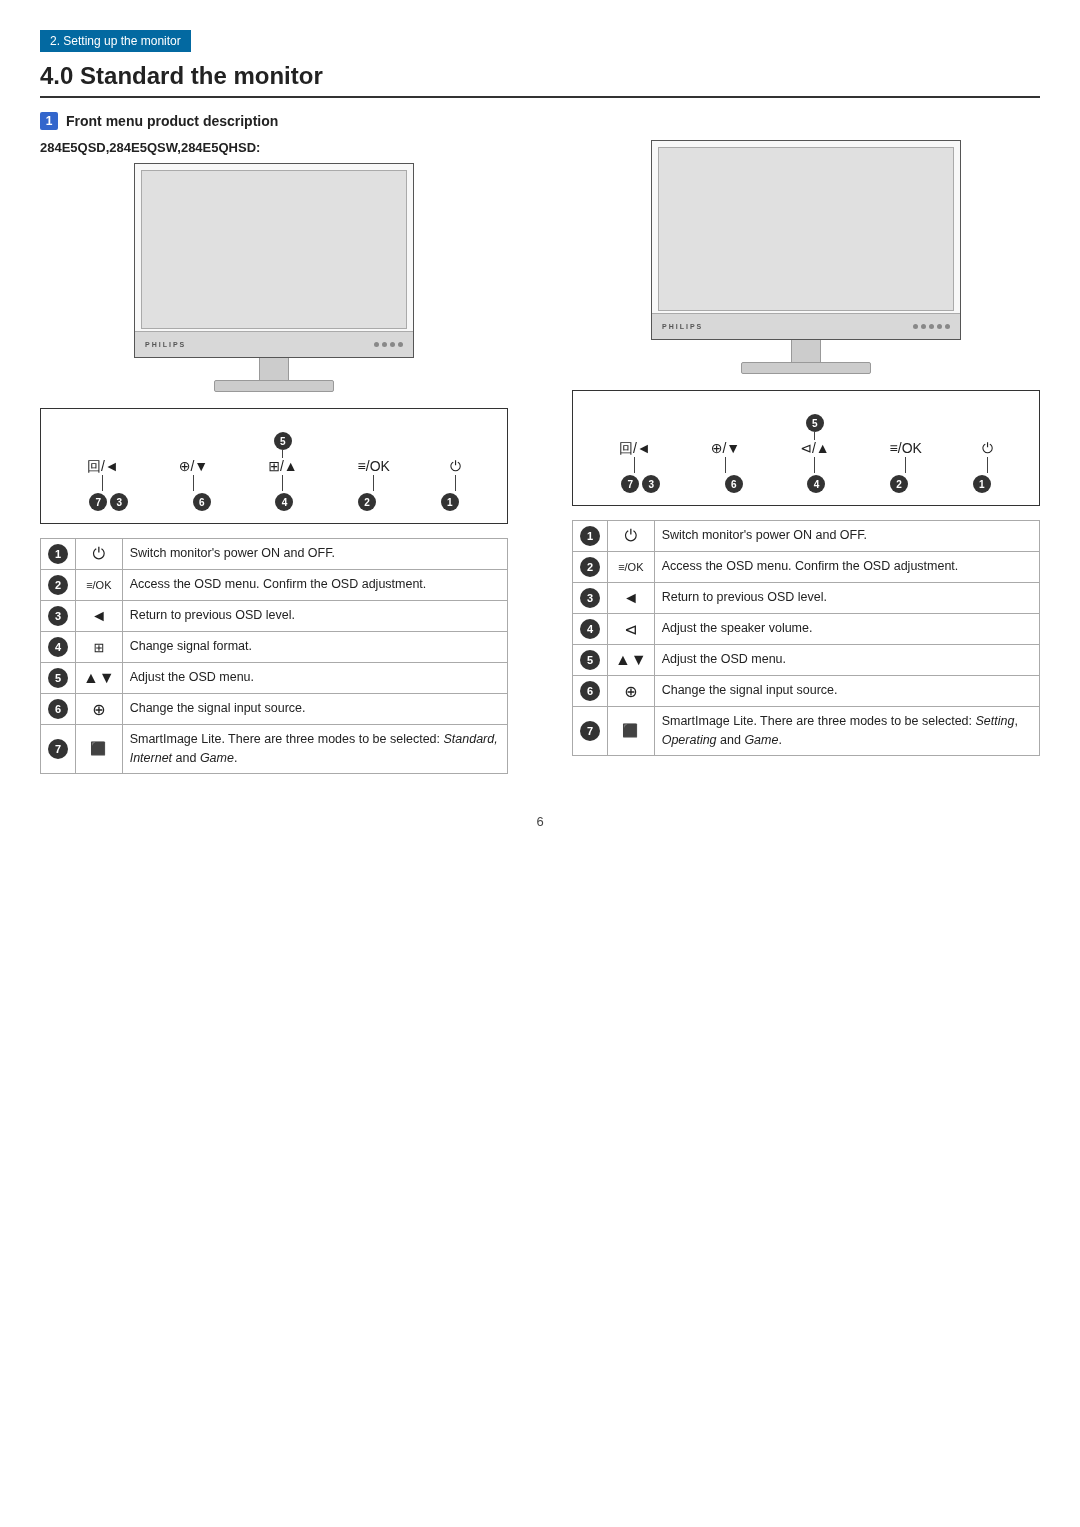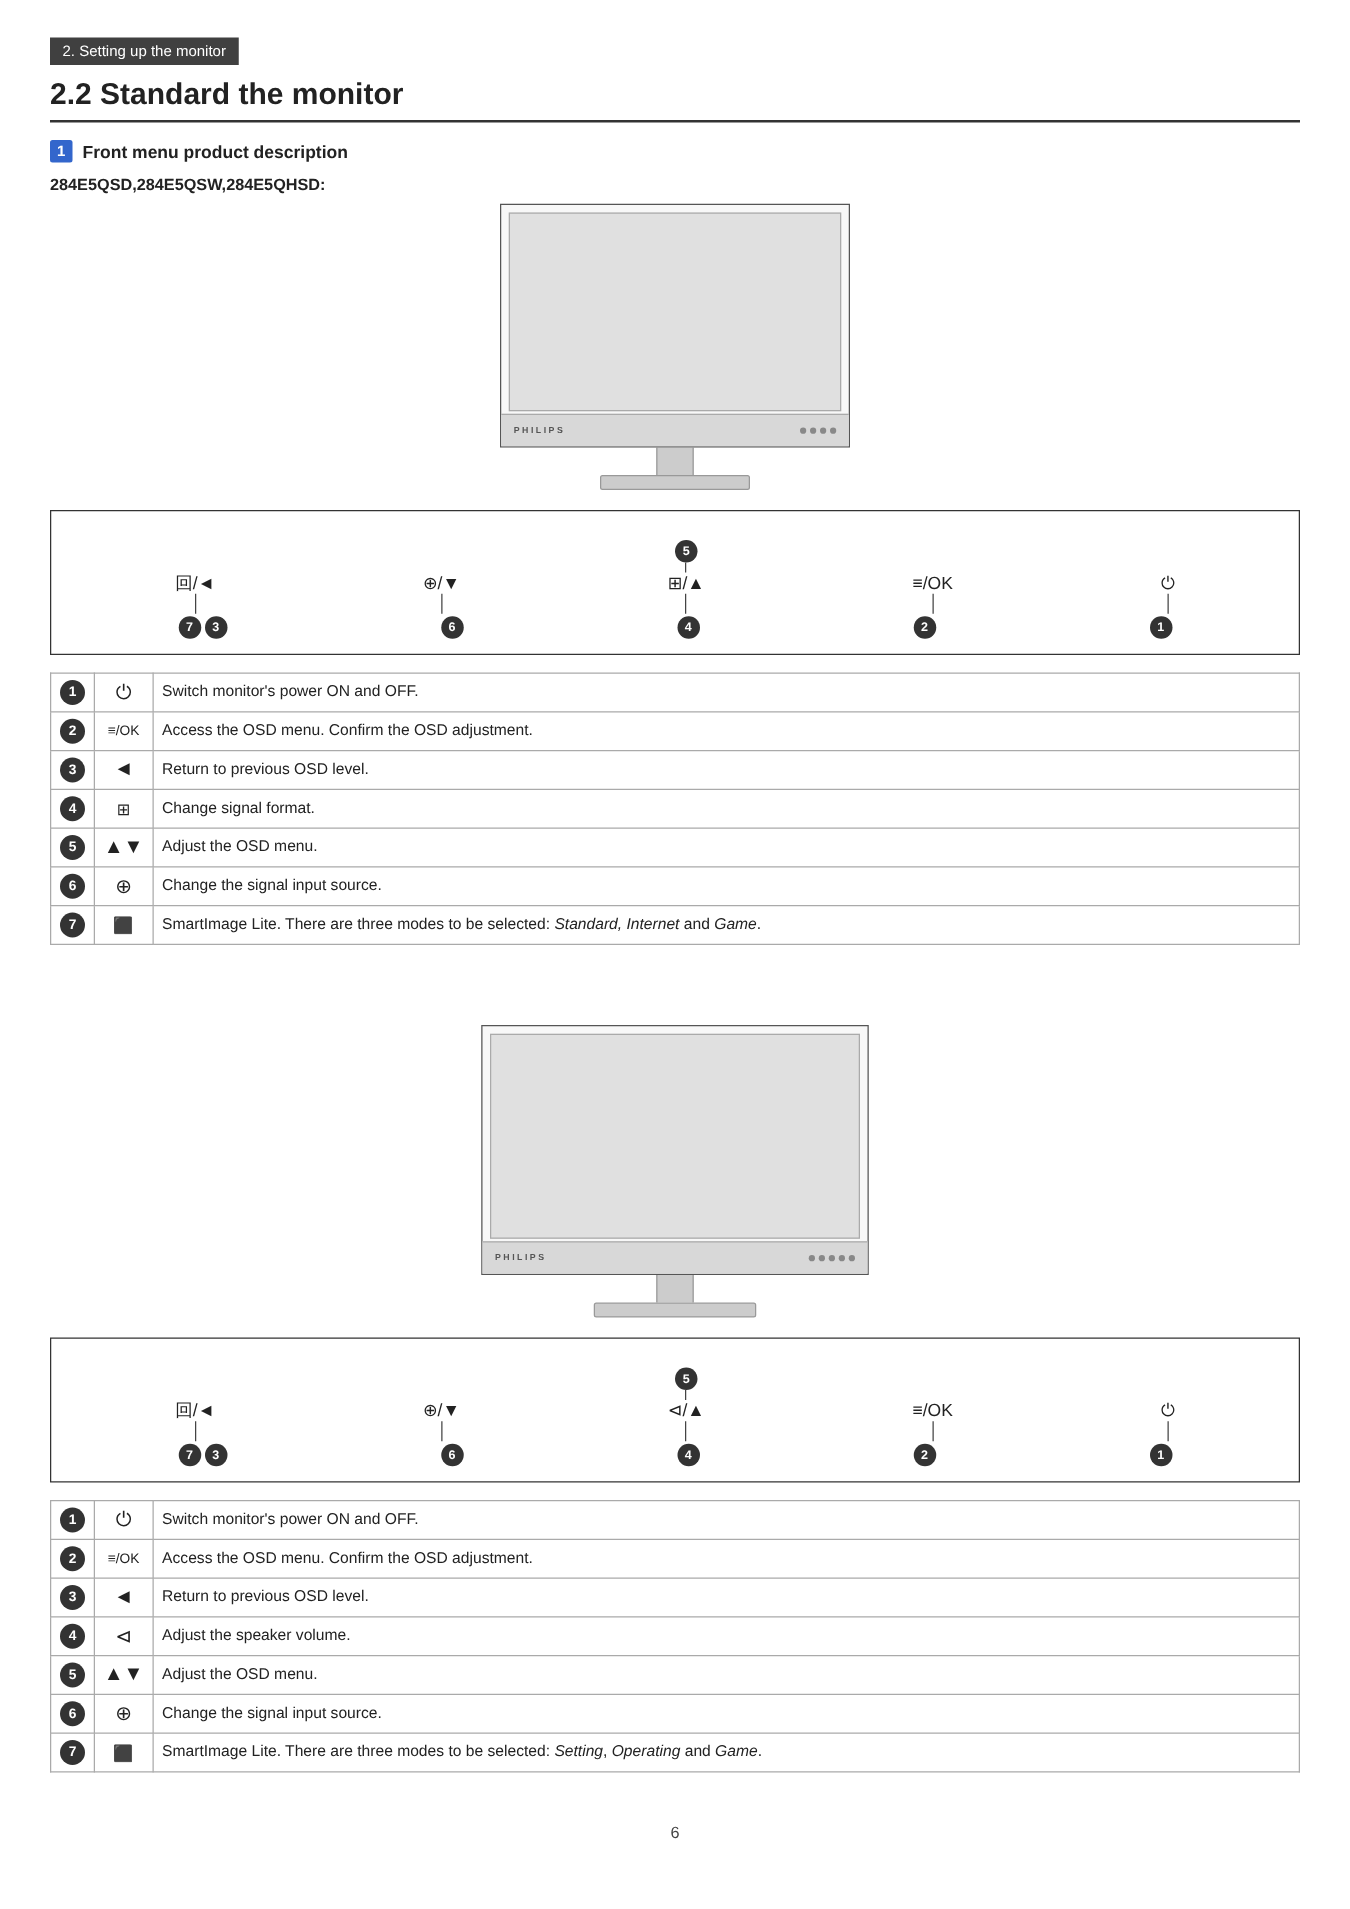--- a/index.html
+++ b/index.html
@@ -7,21 +7,21 @@
       font-family: Arial, sans-serif;
       font-size: 13px;
       background: #fff;
       color: #222;
       width: 1080px;
       min-height: 1527px;
       padding: 30px 40px;
     }
 
     .breadcrumb-bar {
-      background: #404040;
+      background: #0369a1;
       color: #fff;
       padding: 4px 10px;
       font-size: 12px;
       display: inline-block;
       margin-bottom: 10px;
     }
 
     .section-title {
       font-size: 24px;
       font-weight: bold;
@@ -49,21 +49,20 @@
       display: inline-flex;
       align-items: center;
       justify-content: center;
       border-radius: 2px;
       flex-shrink: 0;
     }
 
     .two-col {
       display: flex;
       gap: 64px;
-      flex-direction: column;
     }
 
     .col-left {
       flex: 1;
     }
 
     .col-right {
       flex: 1;
     }
 
@@ -250,21 +249,21 @@
 </head>
 <body>
 
 
 
 
 <div class="breadcrumb-bar">2. Setting up the monitor</div>
 
 
 <div class="section-title">
-  <span>2.2</span>&nbsp;<span>Standard the monitor</span>
+  <span>4.0</span>&nbsp;<span>Standard the monitor</span>
 </div>
 
 
 <div class="subsection-title">
   <span class="blue-badge">1</span>
   <span>Front menu product description</span>
 </div>
 
 
 <div class="two-col">

